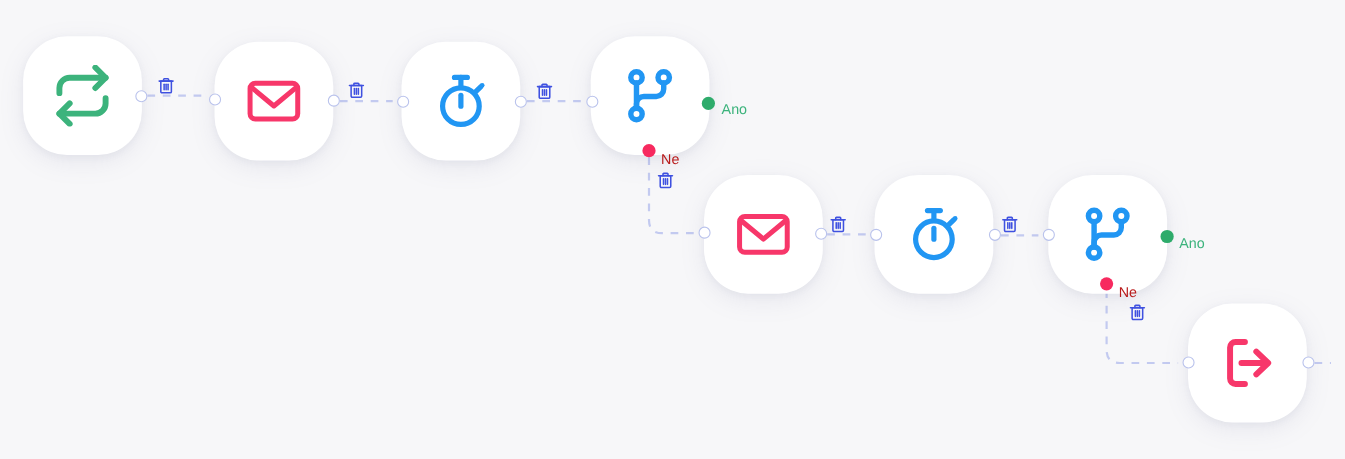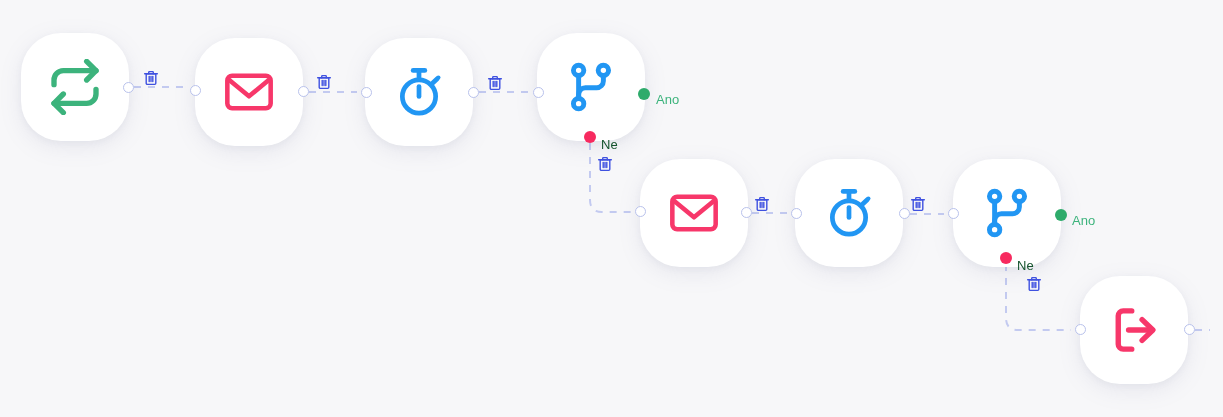--- a/index.html
+++ b/index.html
@@ -80,21 +80,21 @@
 
   
   .branch-label {
     position: absolute;
     font-size: 13px;
     line-height: 1;
     white-space: nowrap;
     z-index: 6;
   }
   .branch-label.yes { color: #3cb37c; }
-  .branch-label.no  { color: #14532d; }
+  .branch-label.no  { color: #b91c1c; }
 
   
   .trash-btn {
     position: absolute;
     width: 16px;
     height: 16px;
     z-index: 7;
     cursor: pointer;
   }
   .trash-btn svg { display: block; }

